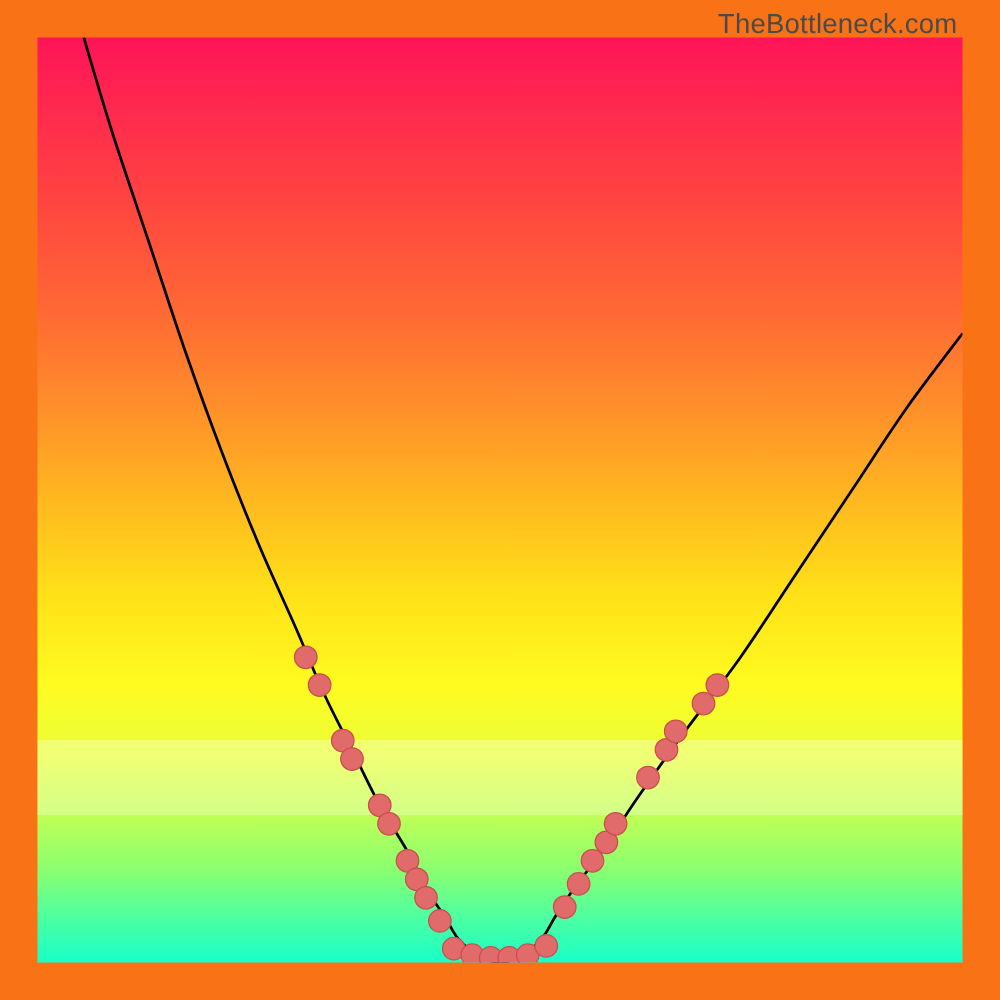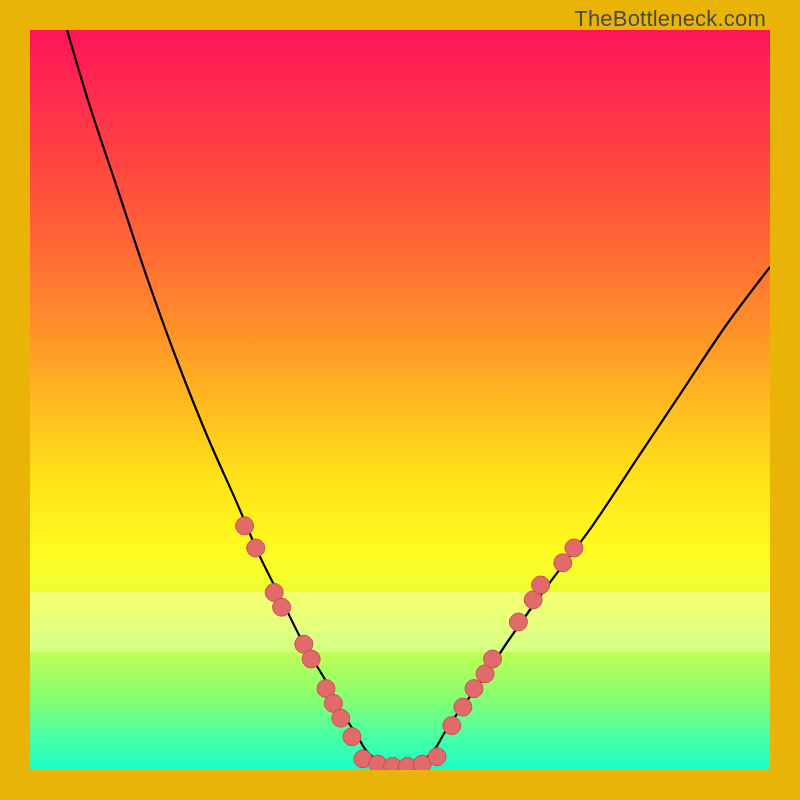--- a/index.html
+++ b/index.html
@@ -8,21 +8,21 @@
     width: 800px;
     height: 800px;
     overflow: hidden;
     background: #000;
     font-family: Arial, Helvetica, sans-serif;
   }
   .frame {
     position: relative;
     width: 800px;
     height: 800px;
-    background: #eab308;
+    background: #f97316;
   }
   .plot-area {
     position: absolute;
     left: 30px;
     top: 30px;
     width: 740px;
     height: 740px;
     
     background: linear-gradient(
       to bottom,

